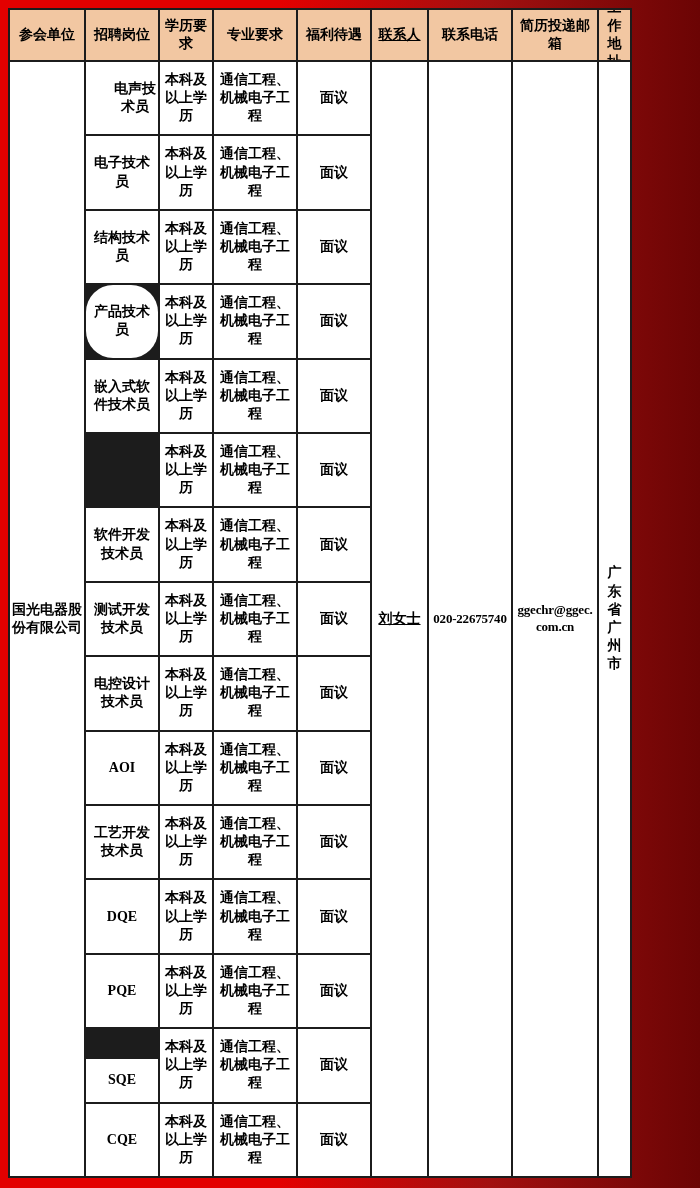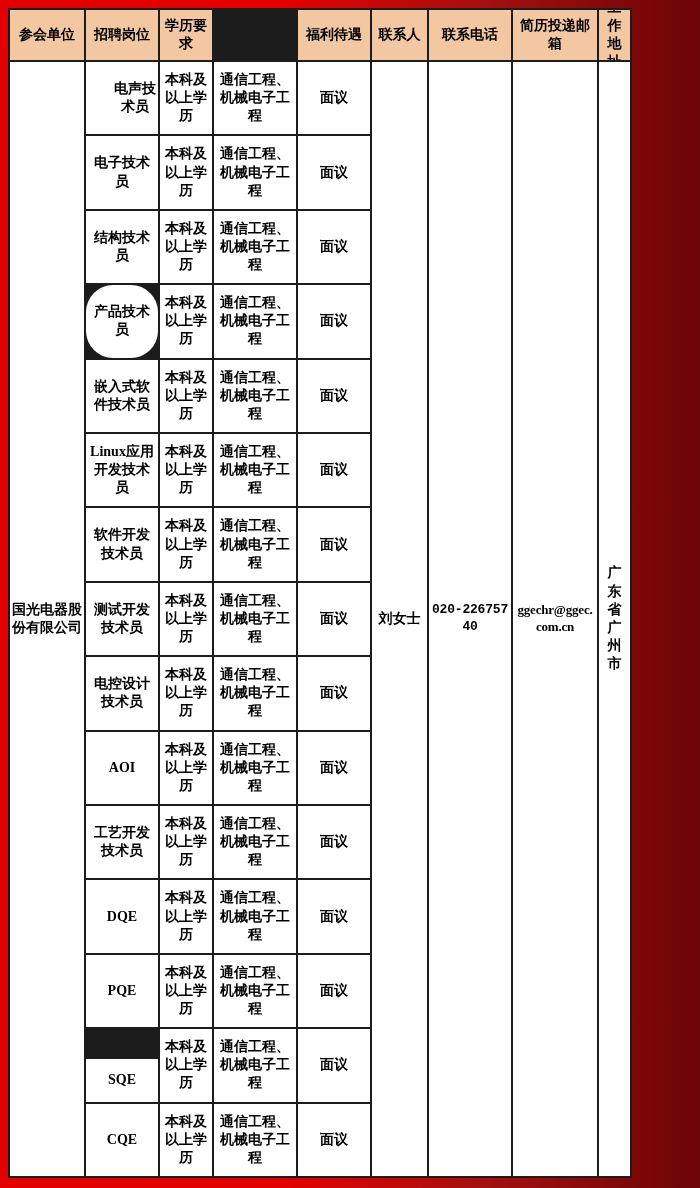--- a/index.html
+++ b/index.html
@@ -39,34 +39,35 @@
     font-weight: bold;
     font-size: 14px;
     line-height: 1.3;
     color: #000000;
     padding: 1px 2px;
     box-sizing: border-box;
     overflow: hidden;
   }
   .cell.header { background: var(--header-bg, #f2c7a2); }
   .c1 { grid-column: 1; } .c2 { grid-column: 2; } .c3 { grid-column: 3; }
-  .c4 { grid-column: 4; } .c5 { grid-column: 5; } .c6 { grid-column: 6; }
-  .c7 { grid-column: 7; font-family: Liberation Mono, monospace; } .c8 { grid-column: 8; } .c9 { grid-column: 9; }
+  .c4 { grid-column: 4; } .c5 { grid-column: 5; } .c6 { grid-column: 6; text-decoration: underline; }
+  .c7 { grid-column: 7; } .c8 { grid-column: 8; } .c9 { grid-column: 9; }
   .merged { grid-row: 2 / span 15; }
   .latin-small { font-size: 13px; letter-spacing: -0.2px; word-break: break-all; }
 </style>
 </head>
 <body>
 
 <div class="frame" style="background: linear-gradient(90deg, rgb(227, 0, 0) 0%, rgb(227, 0, 0) 40%, rgb(162, 16, 16) 70%, rgb(107, 4, 4) 100%);">
   <div class="grid" id="grid" style="background: rgb(28, 28, 28);">
 
     <div class="cell header c1">参会单位</div>
     <div class="cell header c2">招聘岗位</div>
     <div class="cell header c3">学历要求</div>
+    <div class="cell header c4">专业要求</div>
     <div class="cell header c5">福利待遇</div>
     <div class="cell header c6">联系人</div>
     <div class="cell header c7">联系电话</div>
     <div class="cell header c8">简历投递邮箱</div>
     <div class="cell header c9">工作地址</div>
 
     <div class="cell c1 merged">国光电器股份有限公司</div>
 
     <div class="cell c6 merged">刘女士</div>
     <div class="cell c7 merged latin-small">020-22675740</div>
@@ -91,21 +92,20 @@
       <div class="cell c2" style="grid-row: 5; border-radius: 27px;">产品技术员</div>
       <div class="cell c3" style="grid-row: 5;">本科及以上学历</div>
       <div class="cell c4" style="grid-row: 5;">通信工程、机械电子工程</div>
       <div class="cell c5" style="grid-row: 5;">面议</div>
 
       <div class="cell c2" style="grid-row: 6;">嵌入式软件技术员</div>
       <div class="cell c3" style="grid-row: 6;">本科及以上学历</div>
       <div class="cell c4" style="grid-row: 6;">通信工程、机械电子工程</div>
       <div class="cell c5" style="grid-row: 6;">面议</div>
 
-      <div class="cell c2" style="grid-row: 7;">Linux应用开发技术员</div>
       <div class="cell c3" style="grid-row: 7;">本科及以上学历</div>
       <div class="cell c4" style="grid-row: 7;">通信工程、机械电子工程</div>
       <div class="cell c5" style="grid-row: 7;">面议</div>
 
       <div class="cell c2" style="grid-row: 8;">软件开发技术员</div>
       <div class="cell c3" style="grid-row: 8;">本科及以上学历</div>
       <div class="cell c4" style="grid-row: 8;">通信工程、机械电子工程</div>
       <div class="cell c5" style="grid-row: 8;">面议</div>
 
       <div class="cell c2" style="grid-row: 9; text-align: center;">测试开发技术员</div>

